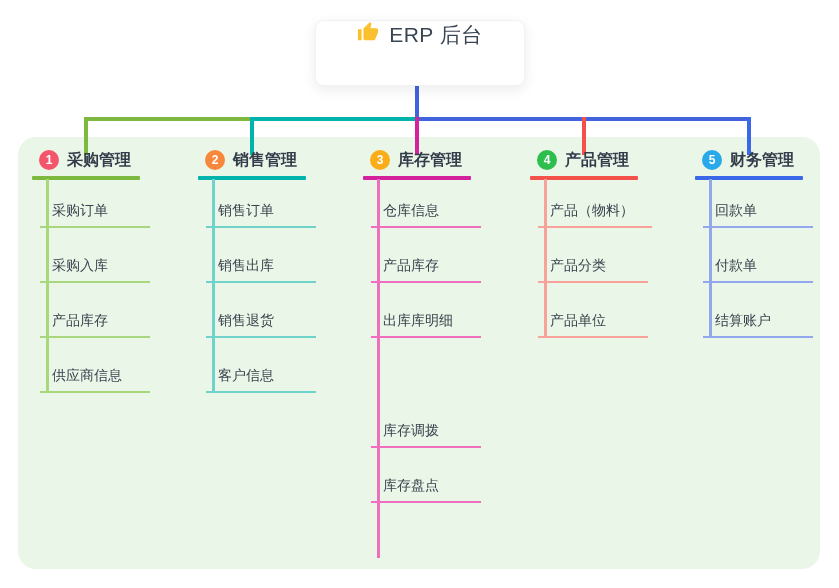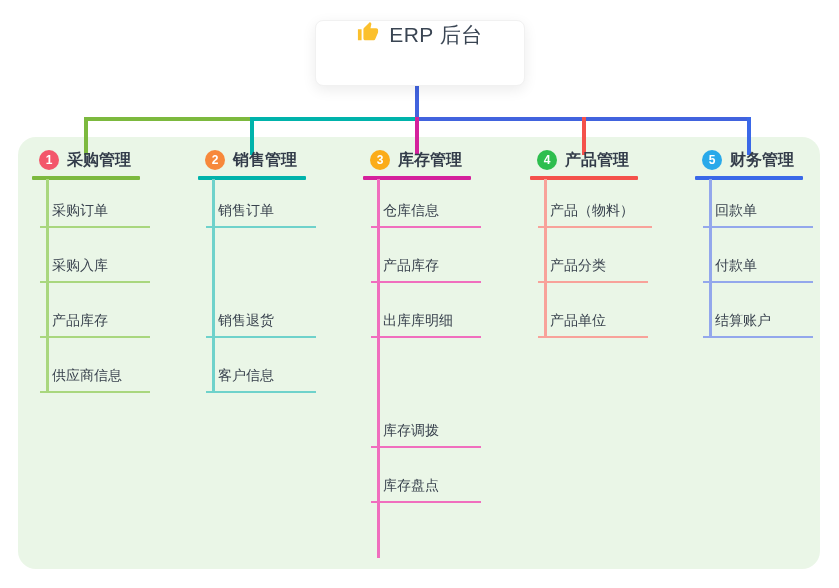--- a/index.html
+++ b/index.html
@@ -80,20 +80,21 @@
   </div>
 
   <div class="branch" style="left: 198px; --main: #00B3AB; --light: #6FD2CB; --badge: #F7883B;">
     <div class="bheader">
       <span class="badge">2</span>
       <span class="blabel">销售管理</span>
     </div>
     <div class="bunderline"></div>
     <div class="trunk t214"></div>
     <div class="sub r0"><span>销售订单</span></div>
+    <div class="sub r1"><span>销售出库</span></div>
     <div class="sub r2"><span>销售退货</span></div>
     <div class="sub r3"><span>客户信息</span></div>
   </div>
 
   <div class="branch" style="left: 363px; --main: #D4219C; --light: #F06EBE; --badge: #FBAC19;">
     <div class="bheader">
       <span class="badge">3</span>
       <span class="blabel">库存管理</span>
     </div>
     <div class="bunderline"></div>

